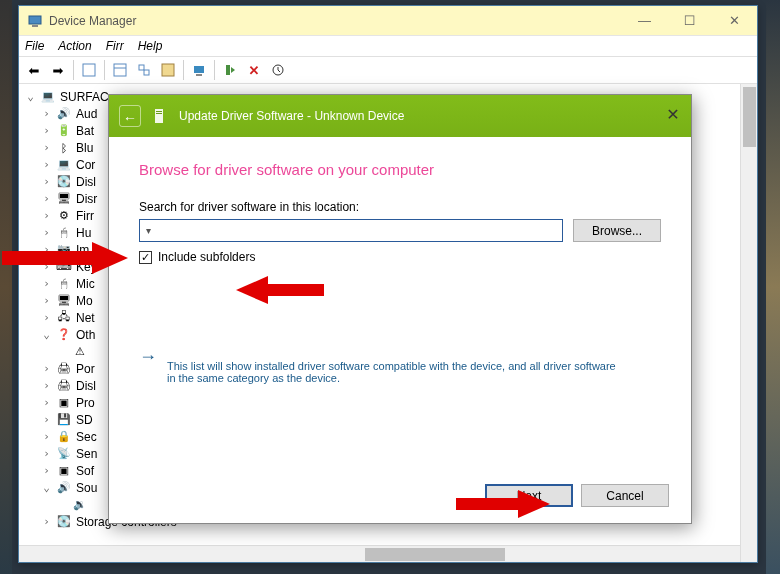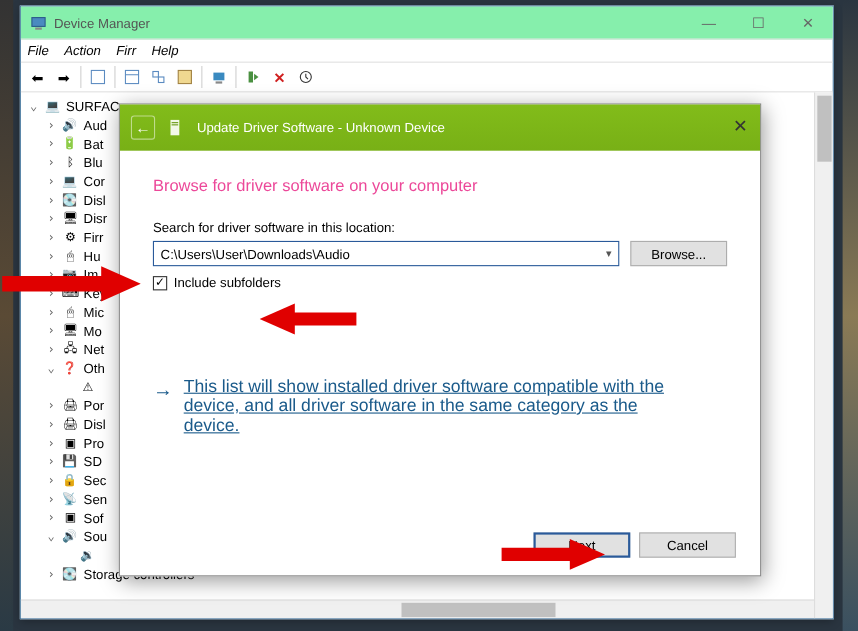--- a/index.html
+++ b/index.html
@@ -1,20 +1,20 @@
 <!DOCTYPE html>
 <html><head>
 <meta charset="utf-8">
 <style>
 * { margin:0; padding:0; box-sizing:border-box; font-family:"Segoe UI",Tahoma,sans-serif; }
 body { width:780px; height:574px; background:#2a3540; overflow:hidden; position:relative; }
 .bg-strip-l { position:absolute; left:0; top:0; width:12px; height:574px; background:linear-gradient(#333,#5a4a35,#2a3a45); }
 .bg-strip-r { position:absolute; right:0; top:0; width:14px; height:574px; background:linear-gradient(#2a3540,#8a7a55,#3a5060); }
 .win { position:absolute; left:18px; top:5px; width:740px; height:558px; background:#fff; border:1px solid #4a7aa0; box-shadow:0 2px 8px rgba(0,0,0,.3); }
-.titlebar { height:30px; background:#86efac; display:flex; align-items:center; border-bottom:1px solid #e5e5e5; }
+.titlebar { height:30px; background:#fef9c3; display:flex; align-items:center; border-bottom:1px solid #e5e5e5; }
 .titlebar .icon { margin:0 6px 0 8px; width:16px; height:16px; }
 .titlebar .title { font-size:12px; color:#555; flex:1; }
 .winbtns { display:flex; }
 .winbtn { width:45px; height:29px; display:flex; align-items:center; justify-content:center; cursor:pointer; font-size:13px; color:#666; }
 .menubar { height:20px; padding:0 6px; display:flex; gap:14px; align-items:center; font-size:12px; }
 .menubar span { cursor:pointer;font-style:italic; }
 .toolbar { height:28px; border-top:1px solid #e0e0e0; border-bottom:1px solid #e0e0e0; display:flex; align-items:center; padding:0 4px; gap:2px; }
 .tbtn { width:22px; height:22px; border:1px solid transparent; display:flex; align-items:center; justify-content:center; font-size:13px; cursor:pointer; }
 .tsep { width:1px; height:20px; background:#d0d0d0; margin:0 2px; }
 .tree-area { position:relative; height:478px; display:flex; }
@@ -39,21 +39,21 @@
 .dlg-label { font-size:12px; margin-bottom:5px; display:block; }
 .path-row { display:flex; gap:10px; align-items:center; }
 .path-input { flex:1; height:23px; border:1px solid #2a5a9a; padding:0 6px; font-size:12px; display:flex; align-items:center; justify-content:space-between; }
 .path-input .drop { color:#555; font-size:10px; }
 .browse-btn { width:88px; height:23px; border:1px solid #adadad; background:#e1e1e1; font-size:12px; cursor:pointer; }
 .chk-row { margin-top:8px; display:flex; align-items:center; gap:6px; font-size:12px; }
 .chk { width:13px; height:13px; border:1px solid #333; display:flex; align-items:center; justify-content:center; font-size:11px; line-height:1; }
 .link-block { margin-top:78px; display:flex; gap:10px; }
 .link-arrow { color:#1a5a8a; font-size:18px; font-weight:bold; margin-top:2px; }
 .link-title { color:#1a5a8a; font-size:14px; cursor:pointer; }
-.link-desc { color:#1a5a8a; font-size:16px; margin-top:1px; max-width:460px;text-decoration:underline; }
+.link-desc { color:#1a5a8a; font-size:11px; margin-top:18px; max-width:460px; }
 .dlg-buttons { position:absolute; bottom:16px; right:22px; display:flex; gap:8px; }
 .dlg-btn { width:88px; height:23px; border:1px solid #adadad; background:#e1e1e1; font-size:12px; cursor:pointer; }
 .dlg-btn.primary { border:2px solid #2a5a9a; }
 .arrow-annot { position:absolute; pointer-events:none; }
 .arrow-annot svg { display:block; }
 </style>
 </head>
 <body>
 
 <div class="bg-strip-l"></div>
@@ -282,21 +282,20 @@
           <rect x="4" y="6" width="6" height="1" fill="#6a9a18"></rect>
         </svg>
     </div>
     <span class="dlg-title">Update Driver Software - Unknown Device</span>
   </div>
   <div class="dlg-body">
     <div class="dlg-heading">Browse for driver software on your computer</div>
     <label class="dlg-label">Search for driver software in this location:</label>
     <div class="path-row">
       <div class="path-input">
-        <span>C:\Users\User\Downloads\Audio</span>
         <span class="drop">▾</span>
       </div>
       <button class="browse-btn">Browse...</button>
     </div>
     <div class="chk-row">
       <div class="chk">✓</div>
       <span>Include subfolders</span>
     </div>
     <div class="link-block">
       <div class="link-arrow">→</div>

